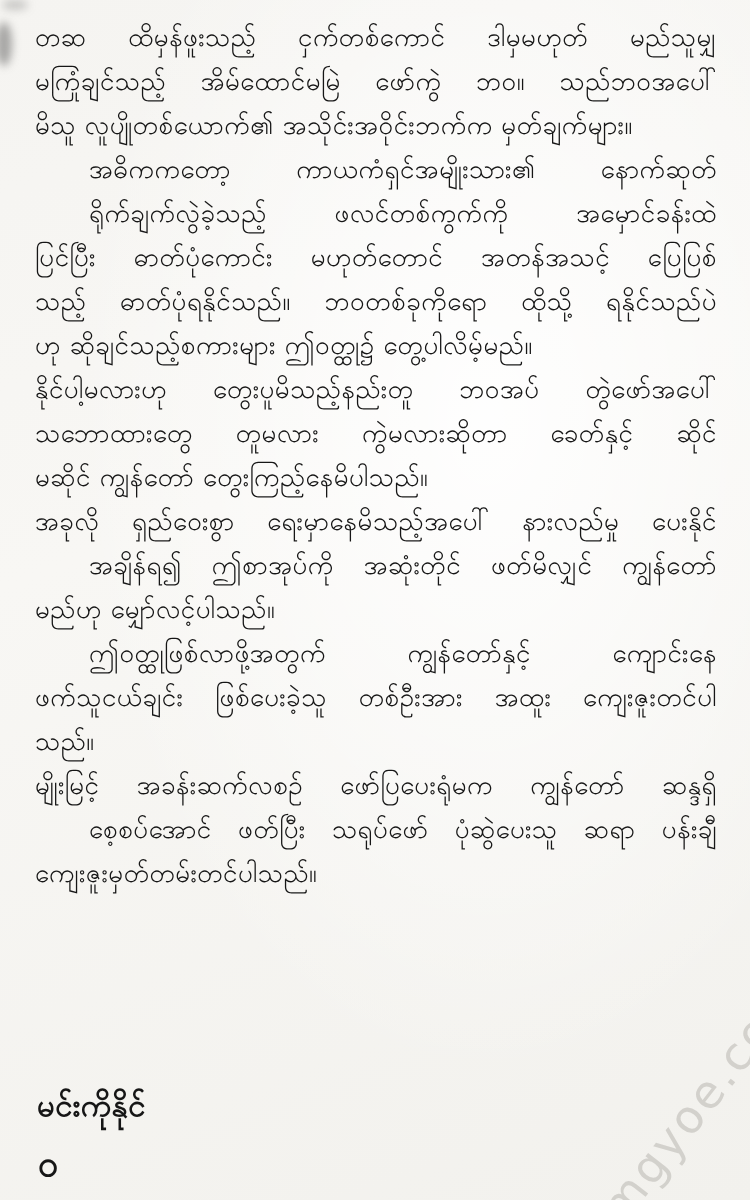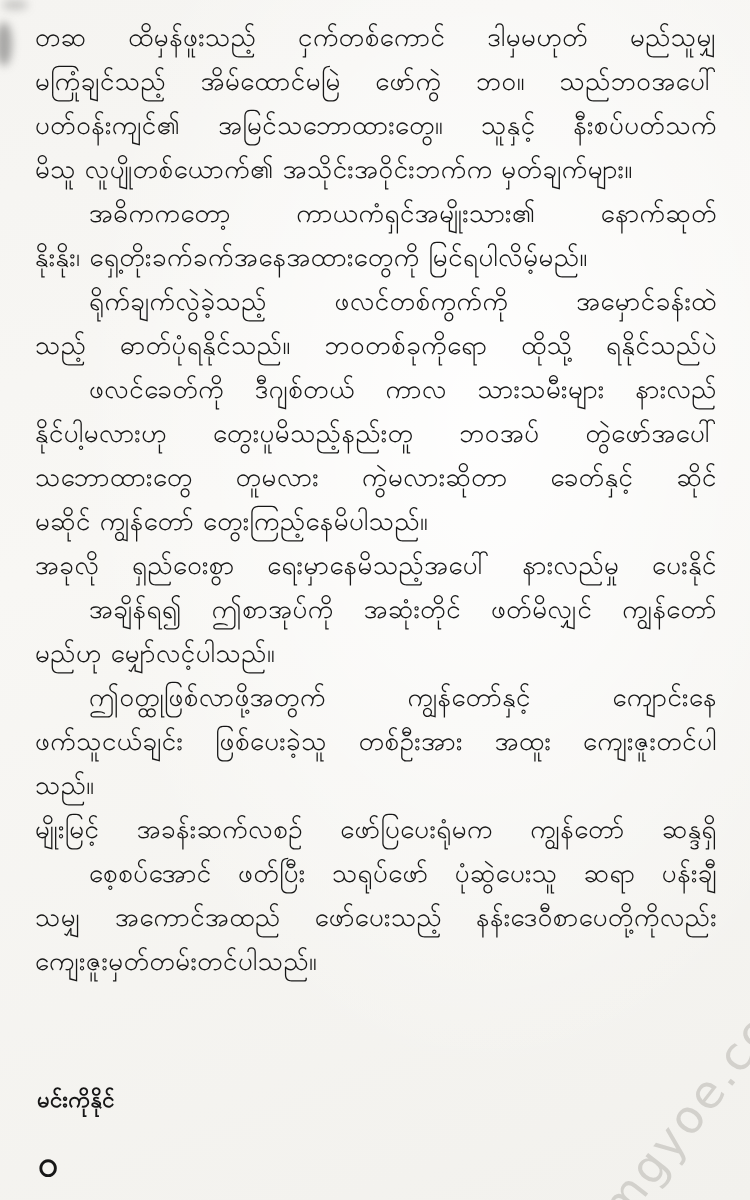--- a/index.html
+++ b/index.html
@@ -48,21 +48,21 @@
     text-align: justify;
     text-align-last: justify;
     overflow: visible;
     white-space: normal;
   }
   .line.last { text-align-last: left; }
   .line.indent { text-indent: 54px; }
   .signature {
     position: absolute;
     left: 37px; top: 1085px;
-    font-size: 22px;
+    font-size: 31px;
     font-weight: 700;
     letter-spacing: 0.5px;
   }
   .page-marker {
     position: absolute;
     left: 38px; top: 1140px;
     font-size: 36px;
     font-weight: 700;
   }
   .watermark {
@@ -81,39 +81,37 @@
 </head>
 <body>
 
 <div class="page">
   <div class="smudge"></div>
   <div class="smudge2"></div>
 
   <div class="body-text">
       <div class="line">တဆ ထိမှန်ဖူးသည့် ငှက်တစ်ကောင် ဒါမှမဟုတ် မည်သူမျှ</div>
       <div class="line">မကြုံချင်သည့် အိမ်ထောင်မမြဲ ဖော်ကွဲ ဘဝ။ သည်ဘဝအပေါ်</div>
-      <div class="line">ပတ်ဝန်းကျင်၏ အမြင်သဘောထားတွေ။ သူနှင့် နီးစပ်ပတ်သက်</div>
       <div class="line last">မိသူ လူပျိုတစ်ယောက်၏ အသိုင်းအဝိုင်းဘက်က မှတ်ချက်များ။</div>
       <div class="line indent">အဓိကကတော့ ကာယကံရှင်အမျိုးသား၏ နောက်ဆုတ်</div>
-      <div class="line last">နိုးနိုး၊ ရှေ့တိုးခက်ခက်အနေအထားတွေကို မြင်ရပါလိမ့်မည်။</div>
       <div class="line indent">ရိုက်ချက်လွဲခဲ့သည့် ဖလင်တစ်ကွက်ကို အမှောင်ခန်းထဲ</div>
+      <div class="line">ပြင်ပြီး ဓာတ်ပုံကောင်း မဟုတ်တောင် အတန်အသင့် ပြေပြစ်</div>
       <div class="line">သည့် ဓာတ်ပုံရနိုင်သည်။ ဘဝတစ်ခုကိုရော ထိုသို့ ရနိုင်သည်ပဲ</div>
-      <div class="line indent">ဖလင်ခေတ်ကို ဒီဂျစ်တယ် ကာလ သားသမီးများ နားလည်</div>
+      <div class="line last">ဟု ဆိုချင်သည့်စကားများ ဤဝတ္ထု၌ တွေ့ပါလိမ့်မည်။</div>
       <div class="line">နိုင်ပါ့မလားဟု တွေးပူမိသည့်နည်းတူ ဘဝအပ် တွဲဖော်အပေါ်</div>
       <div class="line">သဘောထားတွေ တူမလား ကွဲမလားဆိုတာ ခေတ်နှင့် ဆိုင်</div>
       <div class="line last">မဆိုင် ကျွန်တော် တွေးကြည့်နေမိပါသည်။</div>
       <div class="line">အခုလို ရှည်ဝေးစွာ ရေးမှာနေမိသည့်အပေါ် နားလည်မှု ပေးနိုင်</div>
       <div class="line indent">အချိန်ရ၍ ဤစာအုပ်ကို အဆုံးတိုင် ဖတ်မိလျှင် ကျွန်တော်</div>
       <div class="line last">မည်ဟု မျှော်လင့်ပါသည်။</div>
       <div class="line indent">ဤဝတ္ထုဖြစ်လာဖို့အတွက် ကျွန်တော်နှင့် ကျောင်းနေ</div>
       <div class="line">ဖက်သူငယ်ချင်း ဖြစ်ပေးခဲ့သူ တစ်ဦးအား အထူး ကျေးဇူးတင်ပါ</div>
       <div class="line last">သည်။</div>
       <div class="line">မျိုးမြင့် အခန်းဆက်လစဉ် ဖော်ပြပေးရုံမက ကျွန်တော် ဆန္ဒရှိ</div>
       <div class="line indent">စေ့စပ်အောင် ဖတ်ပြီး သရုပ်ဖော် ပုံဆွဲပေးသူ ဆရာ ပန်းချီ</div>
-      <div class="line">သမျှ အကောင်အထည် ဖော်ပေးသည့် နန်းဒေဝီစာပေတို့ကိုလည်း</div>
       <div class="line last">ကျေးဇူးမှတ်တမ်းတင်ပါသည်။</div>
     </div>
 
   <div class="signature">မင်းကိုနိုင်</div>
 
   <div class="page-marker">၀</div>
 
   <div class="watermark">mgyoe.com</div>
 </div>
 

